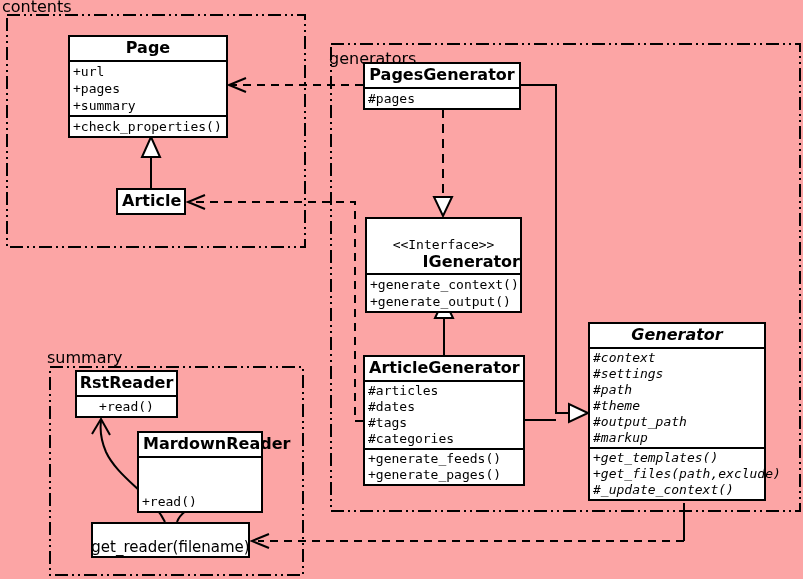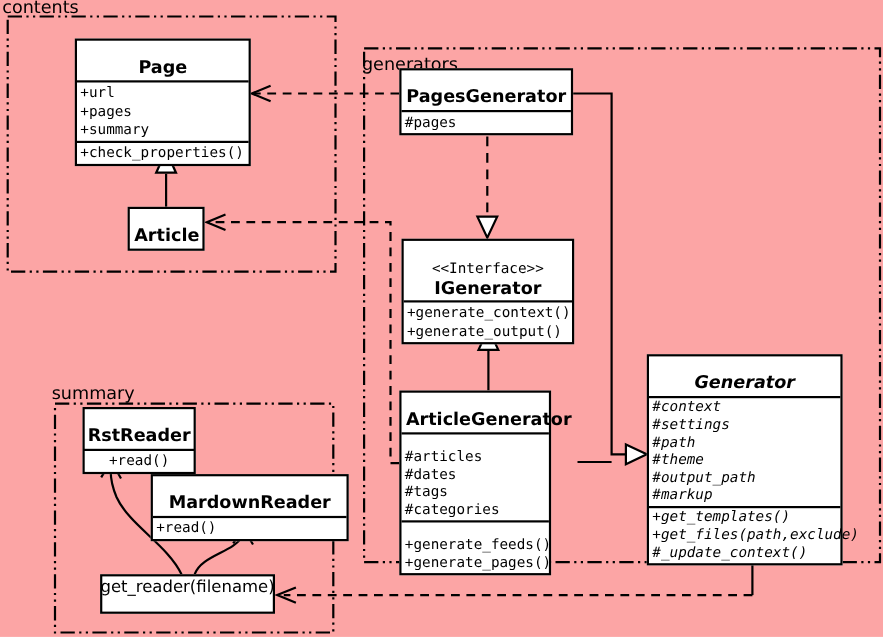--- a/index.html
+++ b/index.html
@@ -2,29 +2,29 @@
 <html><head>
 <meta charset="utf-8">
 <style>
   * { margin:0; padding:0; box-sizing:border-box; }
   html,body { background:#ffffff; }
   body { width:803px; height:579px; font-family:"DejaVu Sans", sans-serif; color:#000; }
   #canvas { position:relative; width:803px; height:579px; background:#fca5a5; overflow:hidden; }
   svg.wires { position:absolute; left:0; top:0; width:803px; height:579px; }
   .pkg-label { position:absolute; font-size:16px; line-height:17px; color:#000; white-space:nowrap; }
   .uml-box { position:absolute; background:#ffffff; border:2px solid #000; display:flex; flex-direction:column; }
-  .uml-title { text-align:center; font-weight:bold; font-size:16px; line-height:20px; padding:14px 4px 2px; border-bottom:2px solid #000; white-space:nowrap; }
+  .uml-title { text-align:center; font-weight:bold; font-size:16px; line-height:20px; padding:1px 4px 2px; border-bottom:2px solid #000; white-space:nowrap; }
   .uml-box > :last-child { border-bottom:none; }
   .uml-head { border-bottom:2px solid #000; padding-top:18px; }
   .uml-stereo { font-family:"DejaVu Sans Mono", monospace; font-size:13px; line-height:15px; text-align:center; white-space:nowrap; }
-  .uml-head .uml-name { text-align:center; font-weight:bold; font-size:16px; line-height:20px; padding-bottom:1px; white-space:nowrap; }
+  .uml-head .uml-name { text-align:right; font-weight:bold; font-size:16px; line-height:20px; padding-bottom:1px; white-space:nowrap; }
   .uml-rows { font-family:"DejaVu Sans Mono", monospace; font-size:13px; line-height:17px; padding:1px 3px; border-bottom:2px solid #000; }
   .uml-rows.lh16 { line-height:16px; }
   .uml-rows div { white-space:nowrap; }
-  .fn-box { position:absolute; background:#ffffff; border:2px solid #000; display:flex; align-items:flex-start; justify-content:center; font-size:15px; white-space:nowrap; }
+  .fn-box { position:absolute; background:#ffffff; border:2px solid #000; display:flex; align-items:flex-end; justify-content:center; font-size:15px; white-space:nowrap; }
 </style>
 </head>
 <body>
 
 <div id="canvas">
 
   <svg class="wires" viewBox="0 0 803 579" xmlns="http://www.w3.org/2000/svg">
 
     <rect x="7" y="15" width="298" height="232" fill="none" stroke="#000" stroke-width="2" stroke-dasharray="13 4 2 4 2 4"></rect>
     <rect x="331" y="44" width="469" height="467" fill="none" stroke="#000" stroke-width="2" stroke-dasharray="13 4 2 4 2 4"></rect>
@@ -90,21 +90,21 @@
     <div class="uml-head">
       <div class="uml-stereo">&lt;&lt;Interface&gt;&gt;</div>
       <div class="uml-name">IGenerator</div>
     </div>
     <div class="uml-rows">
       <div>+generate_context()</div>
       <div>+generate_output()</div>
     </div>
   </div>
 
-  <div class="uml-box" style="left:363px; top:355px; width:138px;gap:12px;">
+  <div class="uml-box" style="left:363px; top:355px; width:162px;">
     <div class="uml-title">ArticleGenerator</div>
     <div class="uml-rows lh16">
       <div>#articles</div>
       <div>#dates</div>
       <div>#tags</div>
       <div>#categories</div>
     </div>
     <div class="uml-rows lh16">
       <div>+generate_feeds()</div>
       <div>+generate_pages()</div>
@@ -128,21 +128,21 @@
     </div>
   </div>
 
   <div class="uml-box" style="left:75px; top:370px; width:103px;align-items:center;">
     <div class="uml-title">RstReader</div>
     <div class="uml-rows">
       <div>+read()</div>
     </div>
   </div>
 
-  <div class="uml-box" style="left:137px; top:431px; width:180px;">
+  <div class="uml-box" style="left:137px; top:431px; width:126px;gap:34px;">
     <div class="uml-title">MardownReader</div>
     <div class="uml-rows">
       <div>+read()</div>
     </div>
   </div>
 
   <div class="fn-box" style="left:91px; top:522px; width:159px; height:36px;">
     <span>get_reader(filename)</span>
   </div>
 

